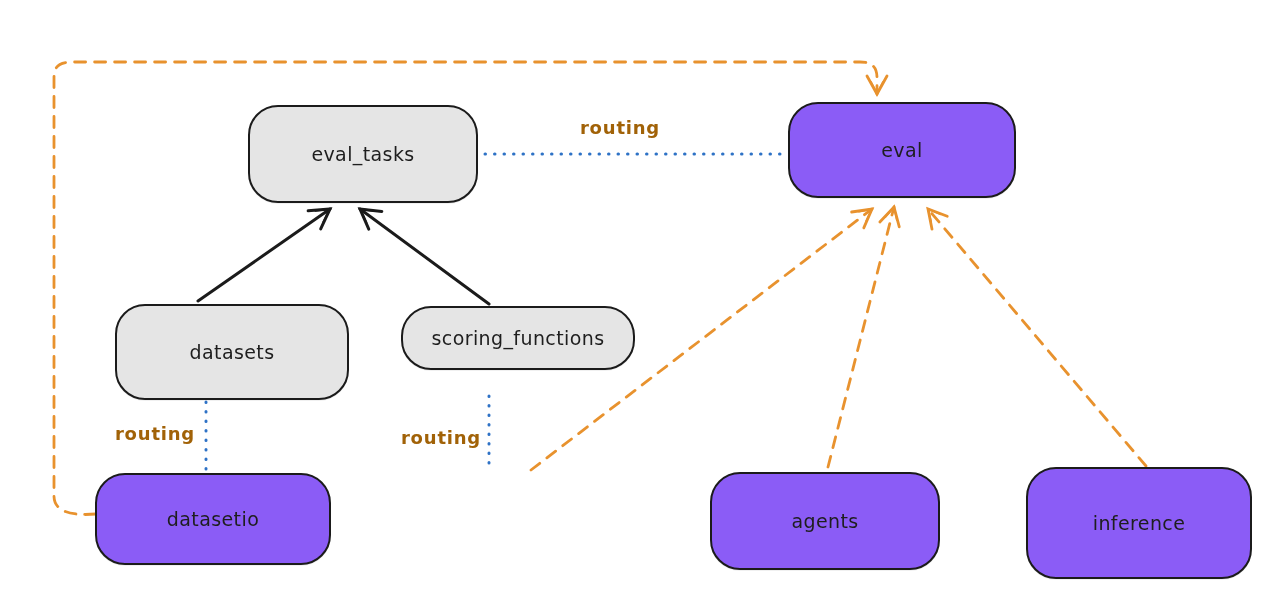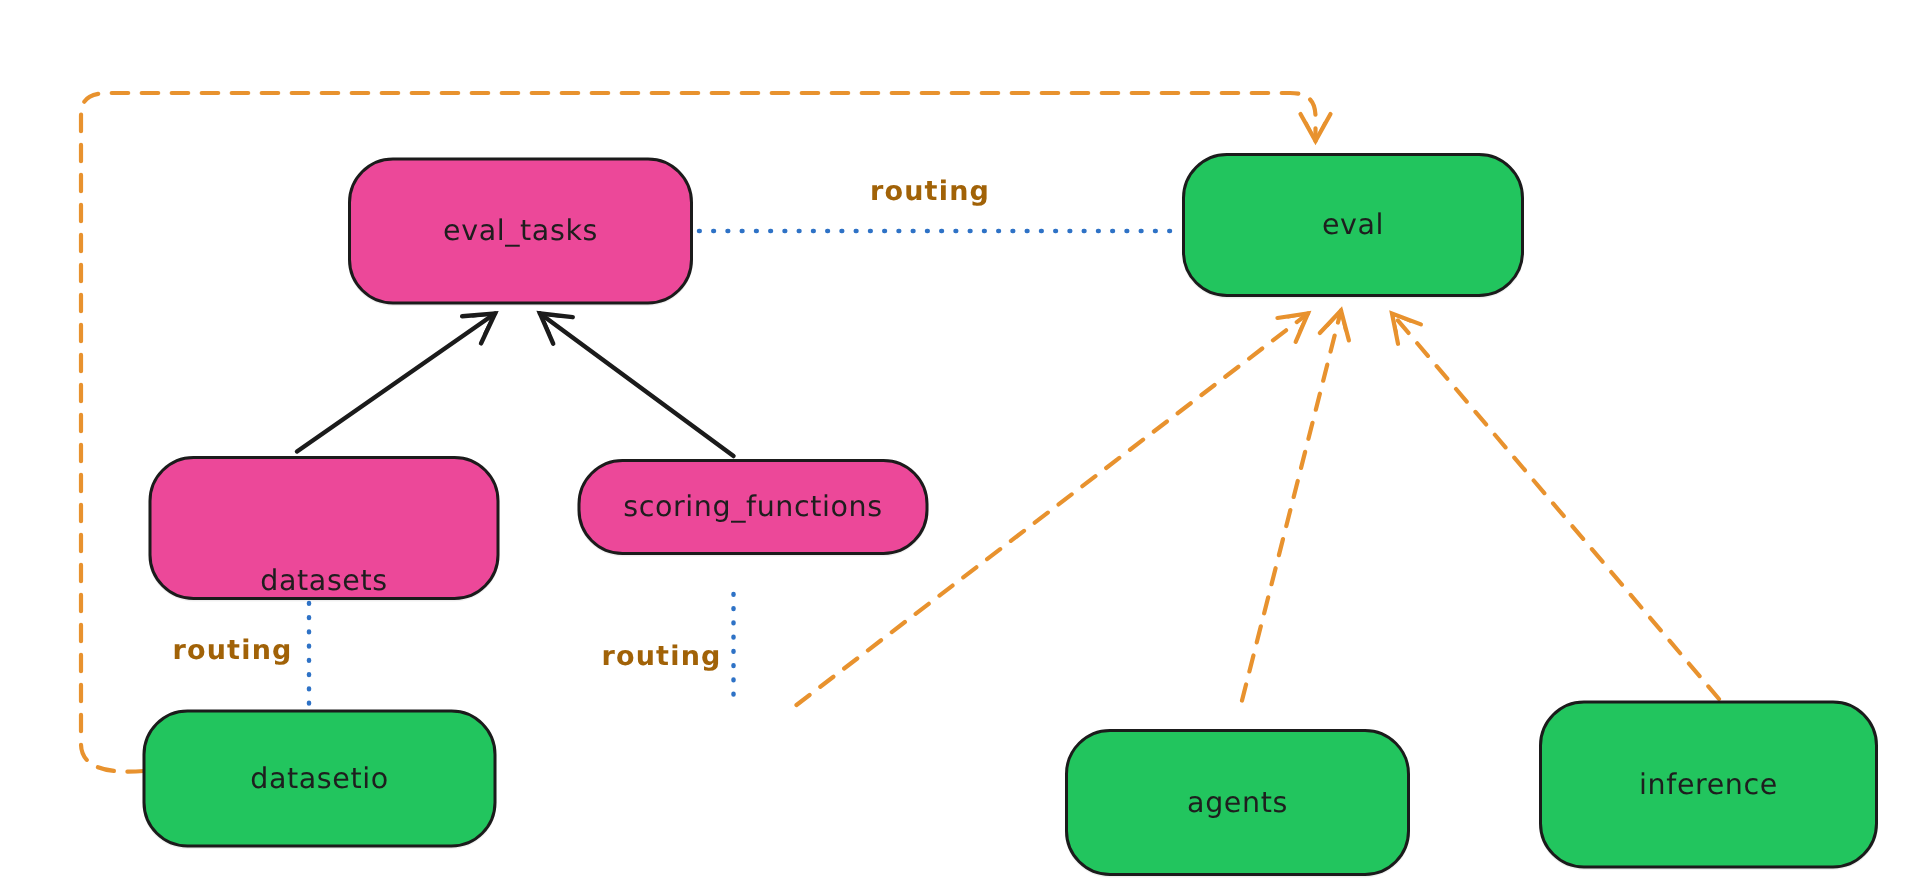--- a/index.html
+++ b/index.html
@@ -14,29 +14,29 @@
   .node{
     position:absolute;
     box-sizing:border-box;
     border:2.5px solid #1b1b1b;
     border-radius:30px;
     display:flex;align-items:center;justify-content:center;
     font-size:19px;color:#1e1e1e;
     letter-spacing:0.4px;
     box-shadow:0 1px 0 rgba(0,0,0,0.06);
   }
-  .node-blue{background:#ec4899;}
-  .node-green{background:#22c55e;}
+  .node-blue{background:#e5e5e5;margin-left:16px;}
+  .node-green{background:#8b5cf6;}
   .n-eval-tasks{left:232px;top:105px;width:230px;height:98px;}
   .n-eval{left:788px;top:102px;width:228px;height:96px;}
-  .n-datasets{left:99px;top:304px;width:234px;height:96px;align-items:flex-end;}
+  .n-datasets{left:99px;top:304px;width:234px;height:96px;}
   .n-scoring-functions{left:385px;top:306px;width:234px;height:64px;}
   .n-datasetio{left:95px;top:473px;width:236px;height:92px;}
   .n-scoring{left:390px;top:470px;width:232px;height:95px;}
-  .n-agents{left:710px;top:486px;width:230px;height:98px;}
+  .n-agents{left:710px;top:472px;width:230px;height:98px;}
   .n-inference{left:1026px;top:467px;width:226px;height:112px;}
   .edge-label{
     position:absolute;
     color:#a16207;
     font-size:18px;
     font-weight:bold;
     letter-spacing:0.8px;
     text-align:center;
   }
   .lbl-routing-top{left:568px;top:117px;width:104px;}

